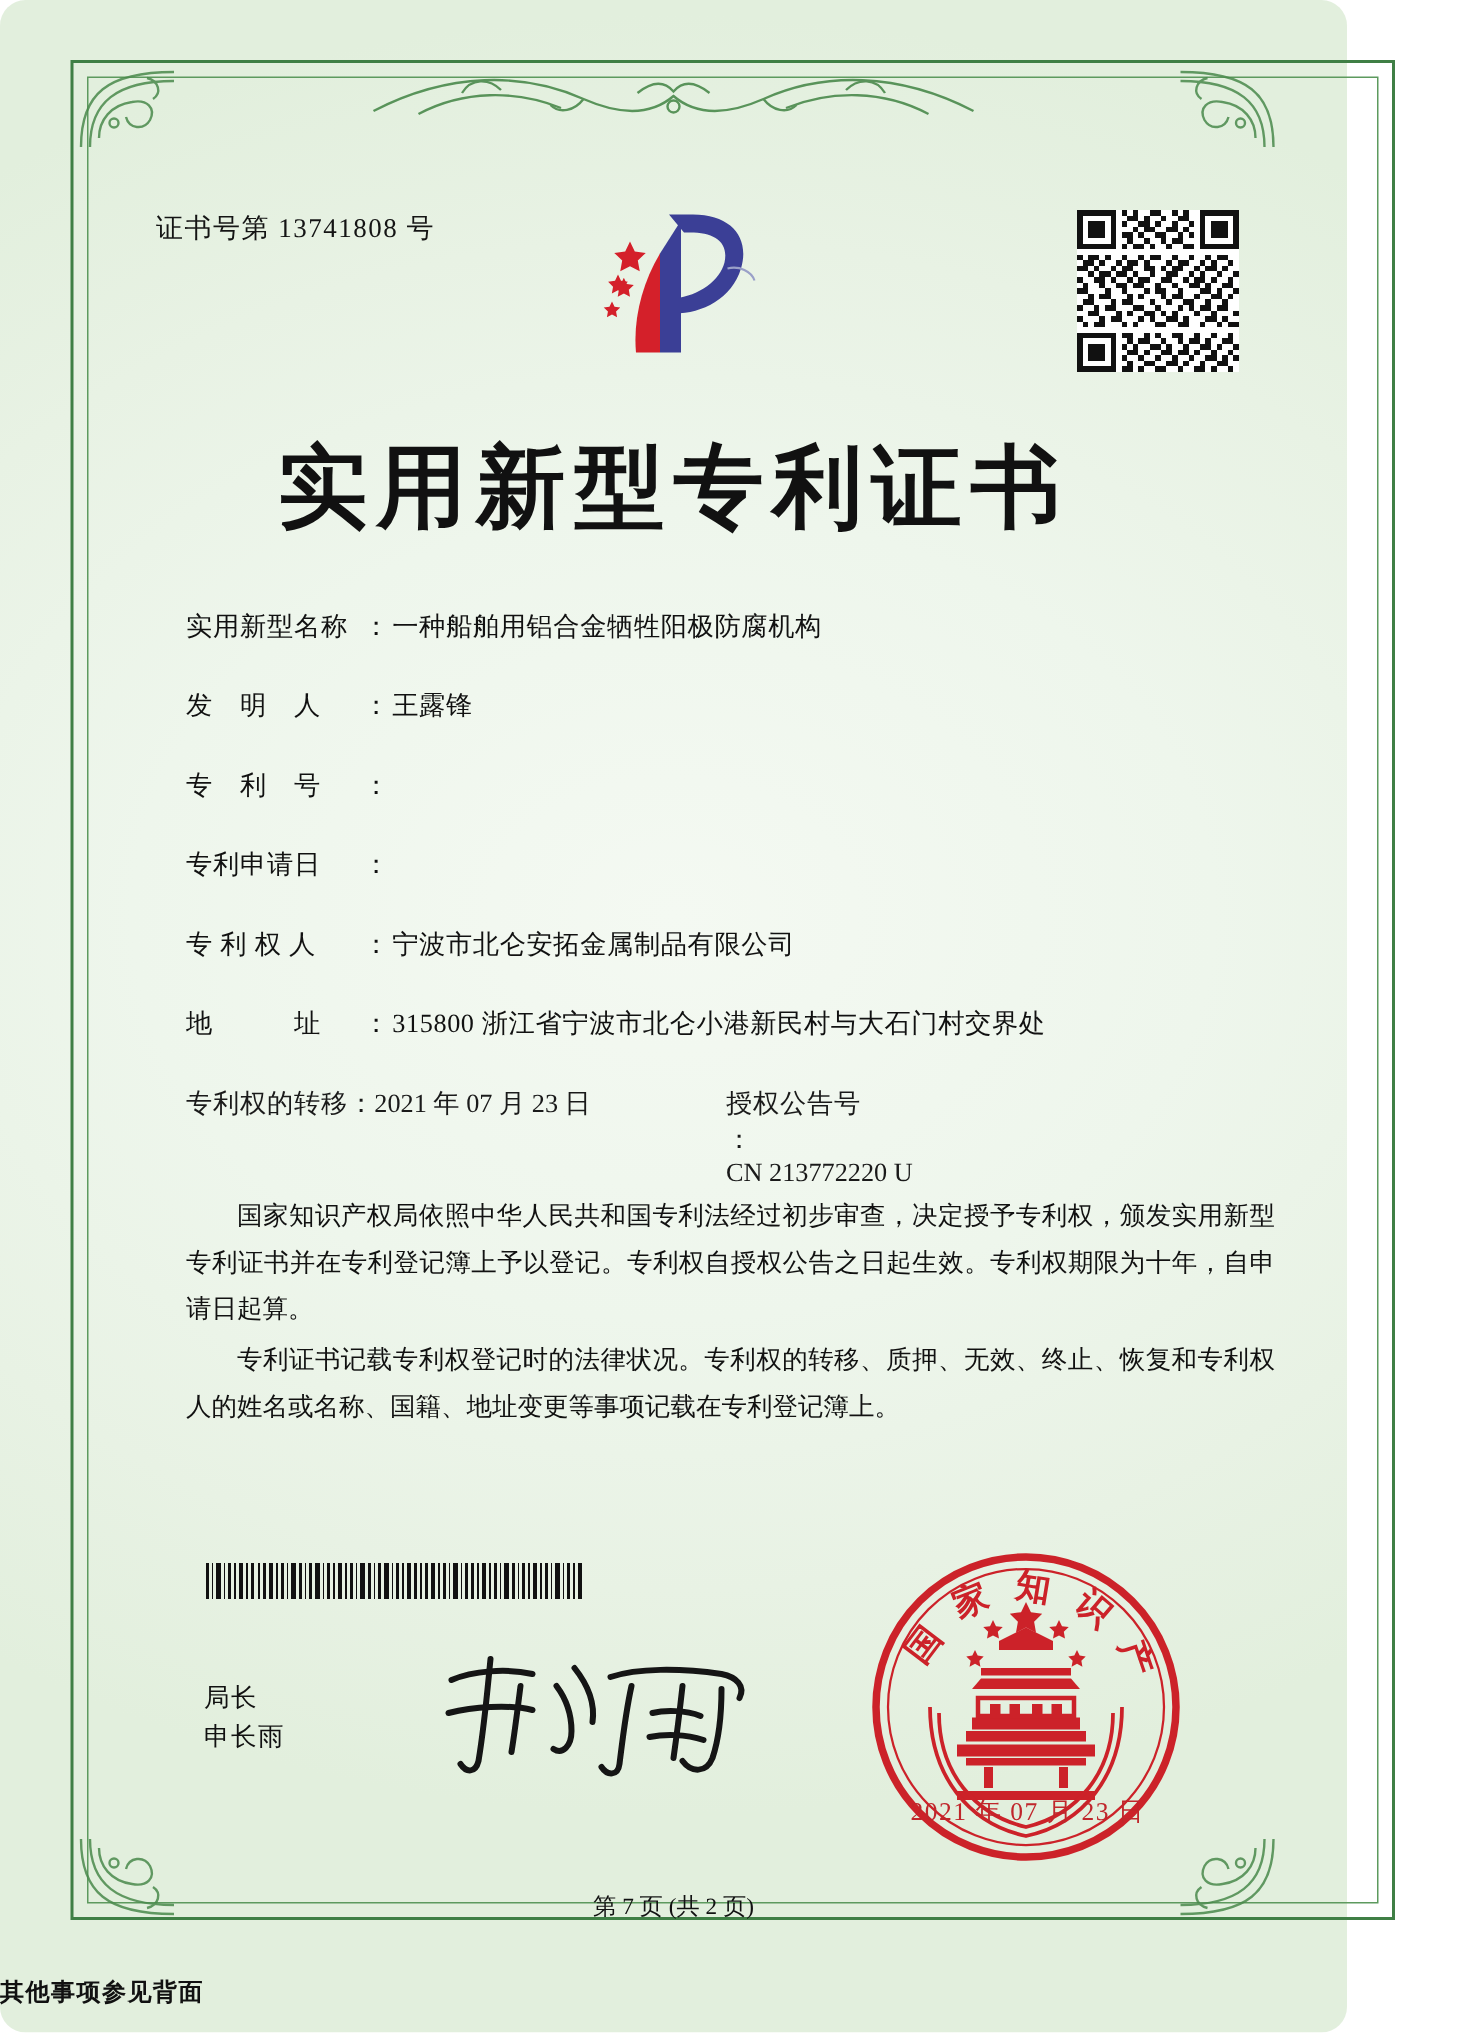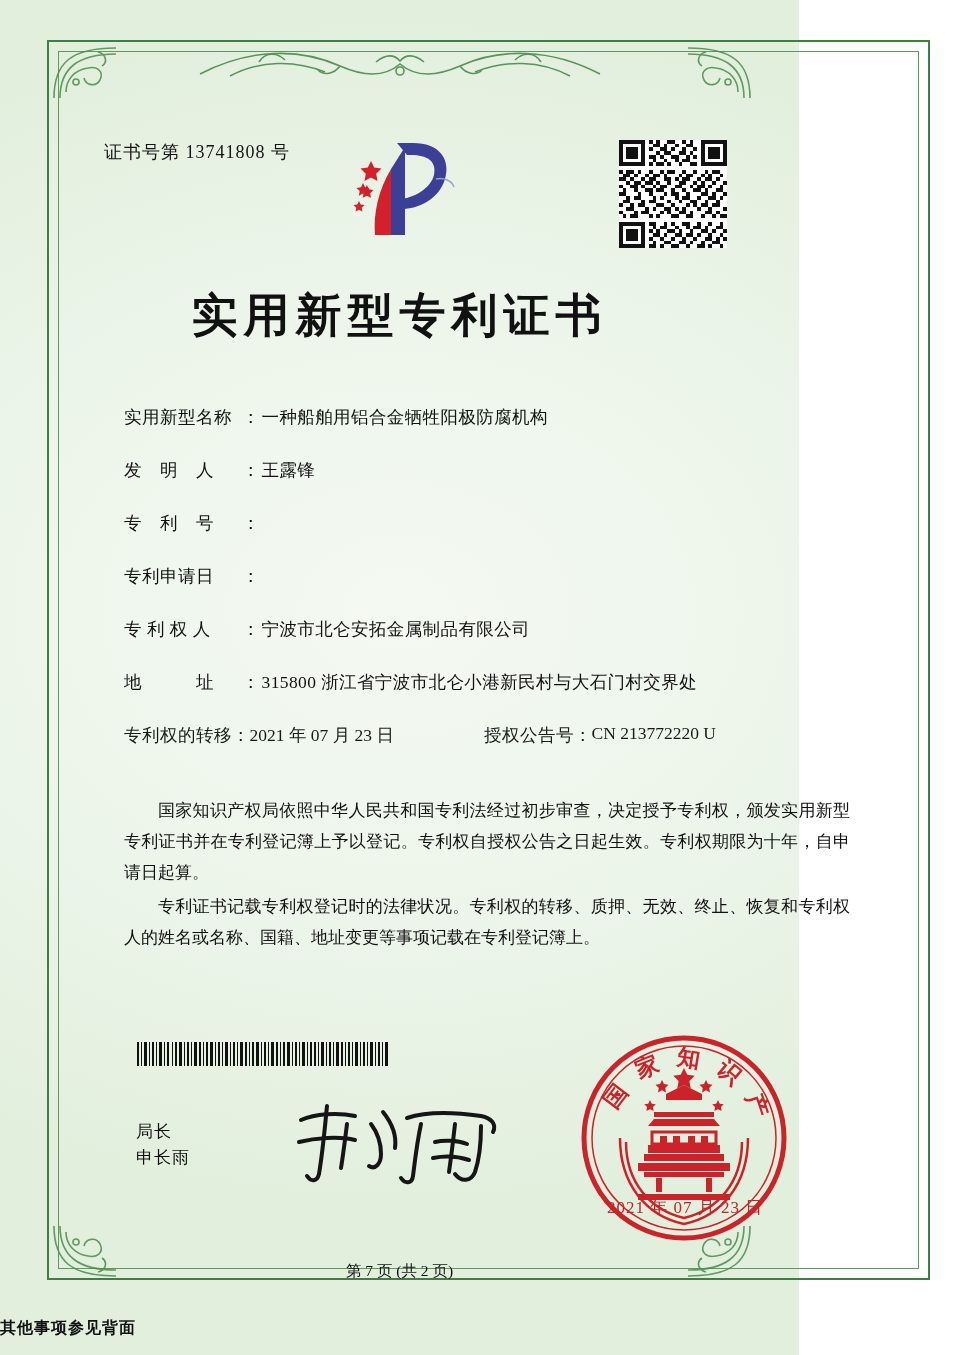--- a/index.html
+++ b/index.html
@@ -13,24 +13,25 @@
     position: relative;
     font-family: "Liberation Serif", "DejaVu Serif", serif;
     color: #1a1a1a;
     overflow: hidden;
   }
 
   
   .page {
     position: absolute;
     left: 0; top: 0;
-    width: 799px;
+    width: 898px;
     height: 1355px;
     background:
       radial-gradient(ellipse 800px 600px at 50% 45%, #f4f9f2 0%, #eef6ec 45%, #e8f2e4 75%, #e2efdd 100%);
+    border-radius: 17px;
   }
 
   
   .border-outer {
     position: absolute;
     left: 47px; top: 40px;
     width: 883px;
     height: 1240px;
     border: 2px solid #3f7f45;
     box-sizing: border-box;
@@ -93,21 +94,21 @@
     width: 108px;
     height: 108px;
   }
 
   .title {
     position: absolute;
     left: 0;
     right: 0;
     top: 285px;
     text-align: center;
-    font-size: 46px;
+    font-size: 60px;
     font-weight: bold;
     letter-spacing: 6px;
     color: #111111;
     font-family: "DejaVu Sans", "Liberation Sans", sans-serif;
   }
 
   
   .fields {
     position: absolute;
     left: 124px;
@@ -136,21 +137,21 @@
     letter-spacing: 0.4px;
   }
 
   .pubrow {
     display: flex;
     align-items: baseline;
     font-size: 17.5px;
     margin-bottom: 10px;
   }
   .pubrow .seg1 { width: 360px; display: flex; }
-  .pubrow .seg2 { display: flex; }
+  .pubrow .seg2 { display: flex; flex-direction: column; }
   .pubrow .lbl { white-space: nowrap; letter-spacing: 0.5px; }
 
   
   .paras {
     position: absolute;
     left: 124px;
     top: 795px;
     width: 726px;
     font-size: 17px;
     line-height: 31px;

